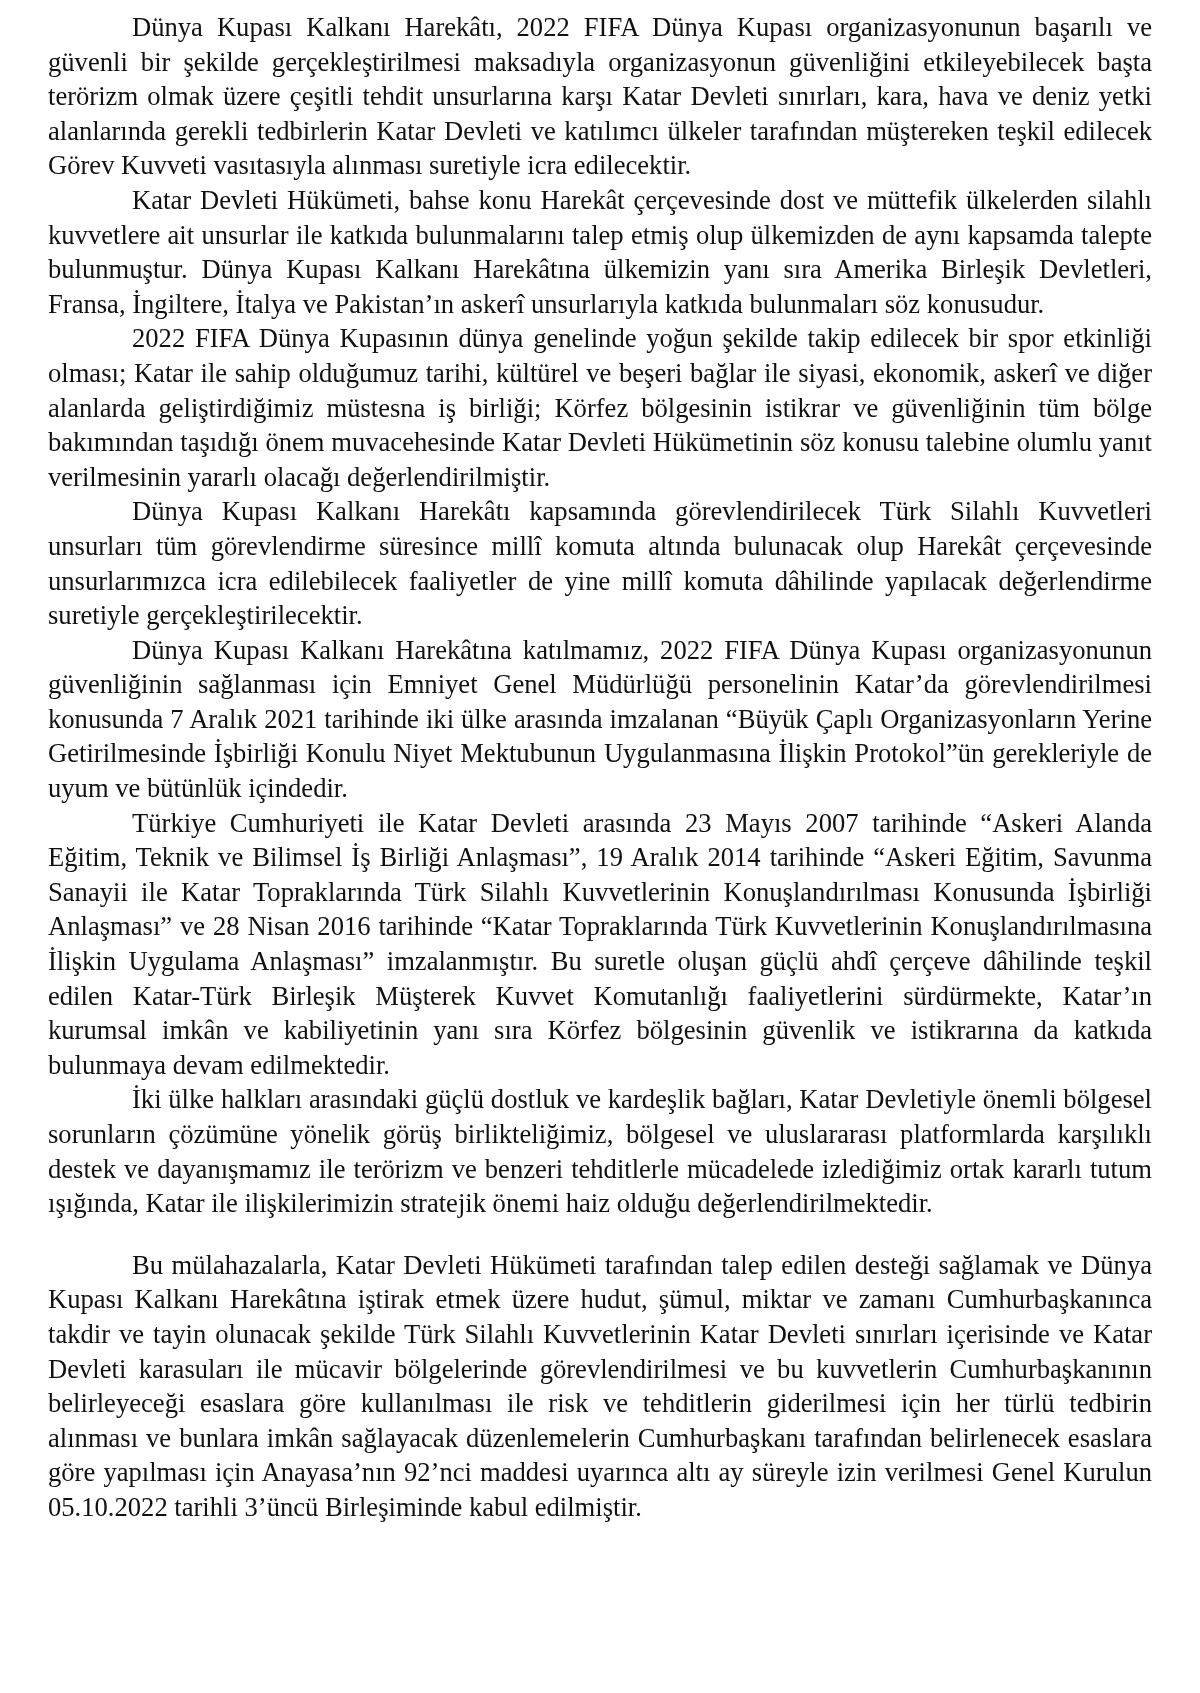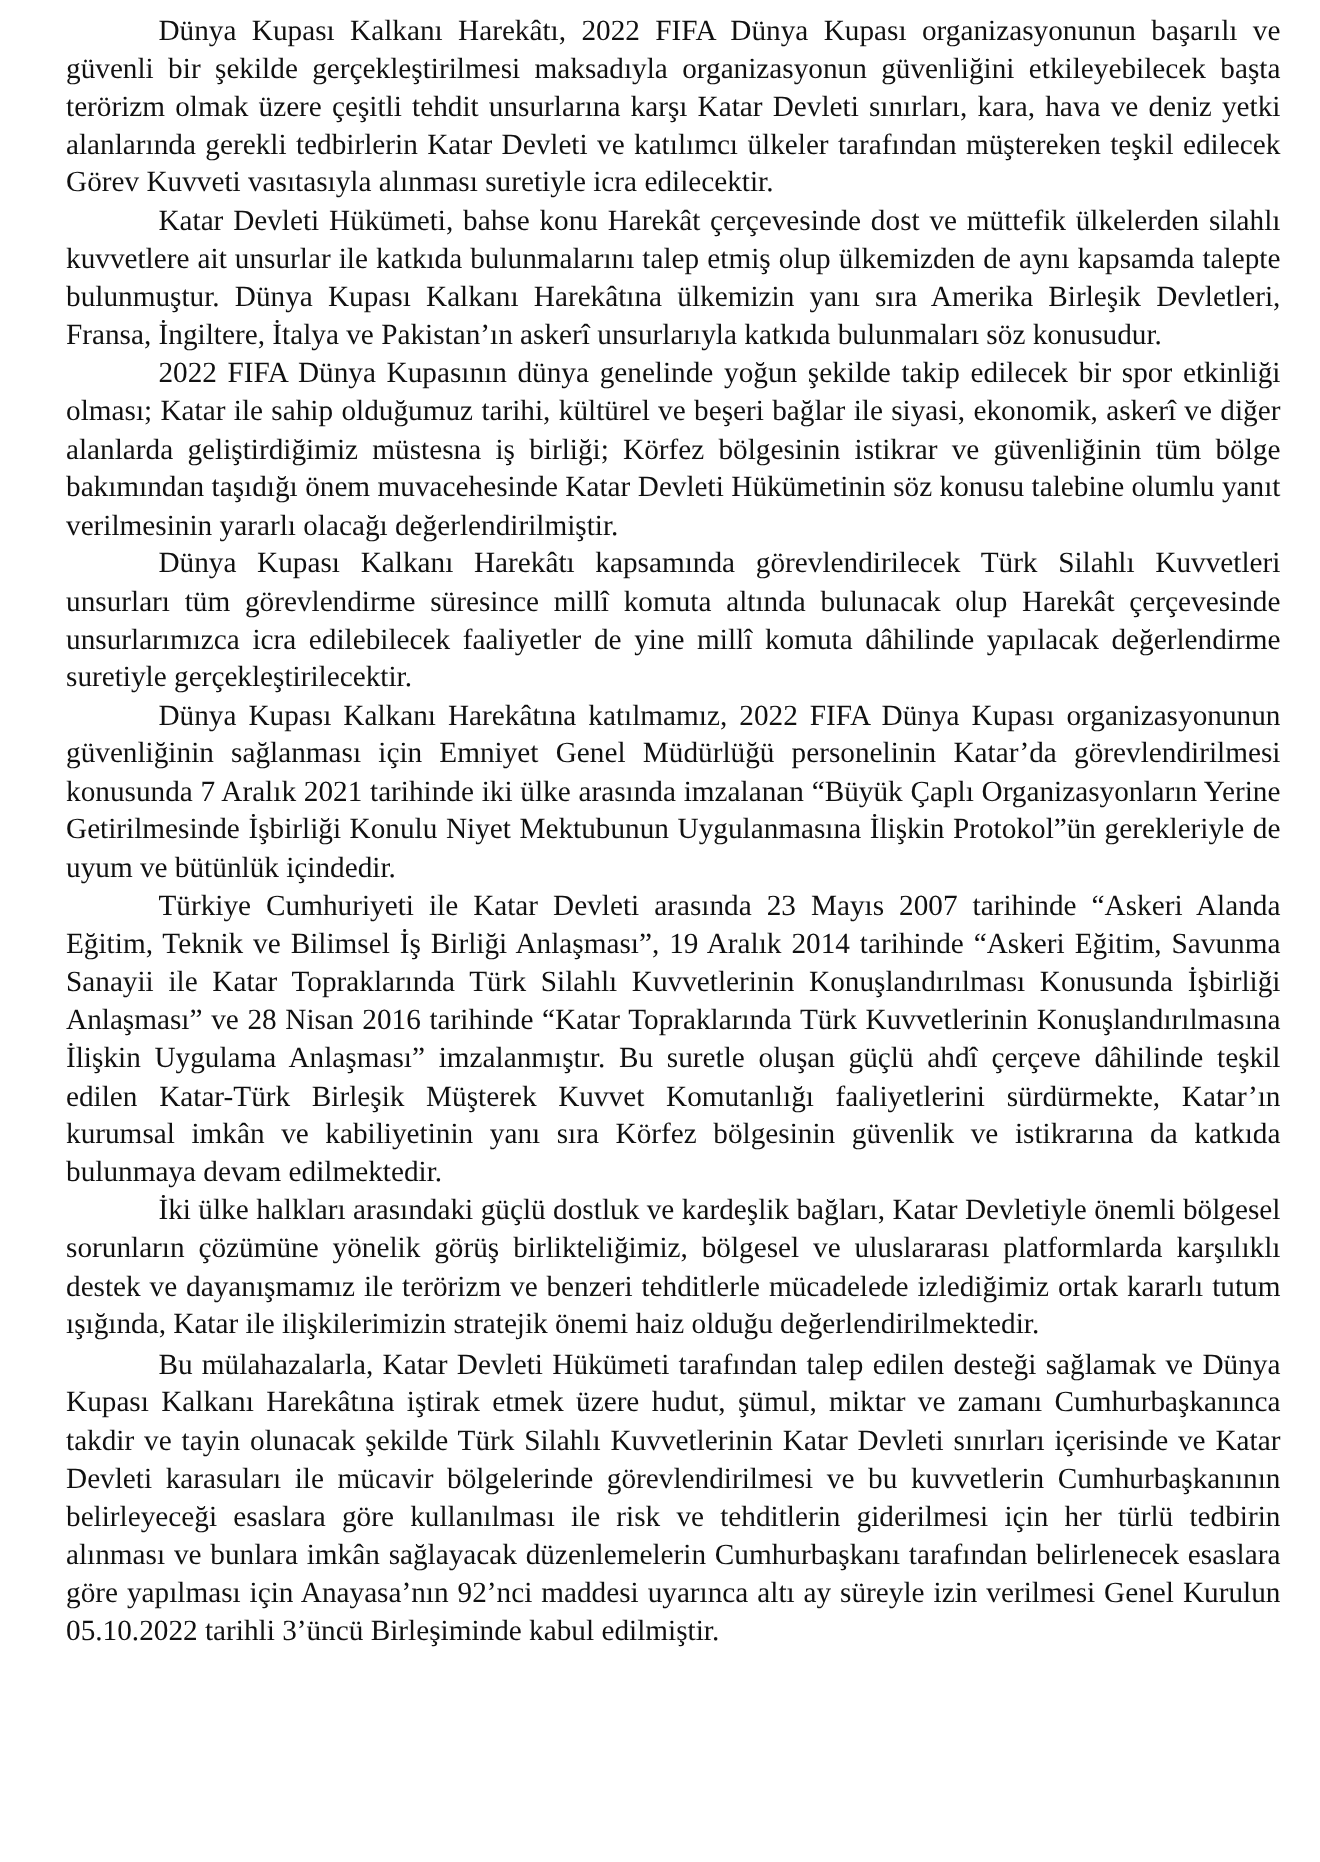--- a/index.html
+++ b/index.html
@@ -8,37 +8,37 @@
       background: #ffffff;
     }
     body {
       width: 1200px;
       height: 1693px;
       overflow: hidden;
       position: relative;
     }
     .page {
       position: absolute;
-      left: 60px;
+      left: 48px;
       top: 10px;
       width: 1104px;
       color: #111111;
       font-family: "Liberation Serif", "DejaVu Serif", serif;
       font-size: 26.6px;
       line-height: 34.6px;
     }
     .para {
       margin: 0;
       text-align: justify;
       text-indent: 84px;
       hyphens: none;
       word-spacing: 0px;
     }
     .para.spaced {
-      margin-top: 2px;
+      margin-top: 27px;
     }
   </style>
 </head>
 <body>
 
 <div class="page">
   <p class="para">Dünya Kupası Kalkanı Harekâtı, 2022 FIFA Dünya Kupası organizasyonunun başarılı ve güvenli bir şekilde gerçekleştirilmesi maksadıyla organizasyonun güvenliğini etkileyebilecek başta terörizm olmak üzere çeşitli tehdit unsurlarına karşı Katar Devleti sınırları, kara, hava ve deniz yetki alanlarında gerekli tedbirlerin Katar Devleti ve katılımcı ülkeler tarafından müştereken teşkil edilecek Görev Kuvveti vasıtasıyla alınması suretiyle icra edilecektir.</p>
   <p class="para">Katar Devleti Hükümeti, bahse konu Harekât çerçevesinde dost ve müttefik ülkelerden silahlı kuvvetlere ait unsurlar ile katkıda bulunmalarını talep etmiş olup ülkemizden de aynı kapsamda talepte bulunmuştur. Dünya Kupası Kalkanı Harekâtına ülkemizin yanı sıra Amerika Birleşik Devletleri, Fransa, İngiltere, İtalya ve Pakistan’ın askerî unsurlarıyla katkıda bulunmaları söz konusudur.</p>
   <p class="para">2022 FIFA Dünya Kupasının dünya genelinde yoğun şekilde takip edilecek bir spor etkinliği olması; Katar ile sahip olduğumuz tarihi, kültürel ve beşeri bağlar ile siyasi, ekonomik, askerî ve diğer alanlarda geliştirdiğimiz müstesna iş birliği; Körfez bölgesinin istikrar ve güvenliğinin tüm bölge bakımından taşıdığı önem muvacehesinde Katar Devleti Hükümetinin söz konusu talebine olumlu yanıt verilmesinin yararlı olacağı değerlendirilmiştir.</p>
   <p class="para">Dünya Kupası Kalkanı Harekâtı kapsamında görevlendirilecek Türk Silahlı Kuvvetleri unsurları tüm görevlendirme süresince millî komuta altında bulunacak olup Harekât çerçevesinde unsurlarımızca icra edilebilecek faaliyetler de yine millî komuta dâhilinde yapılacak değerlendirme suretiyle gerçekleştirilecektir.</p>

